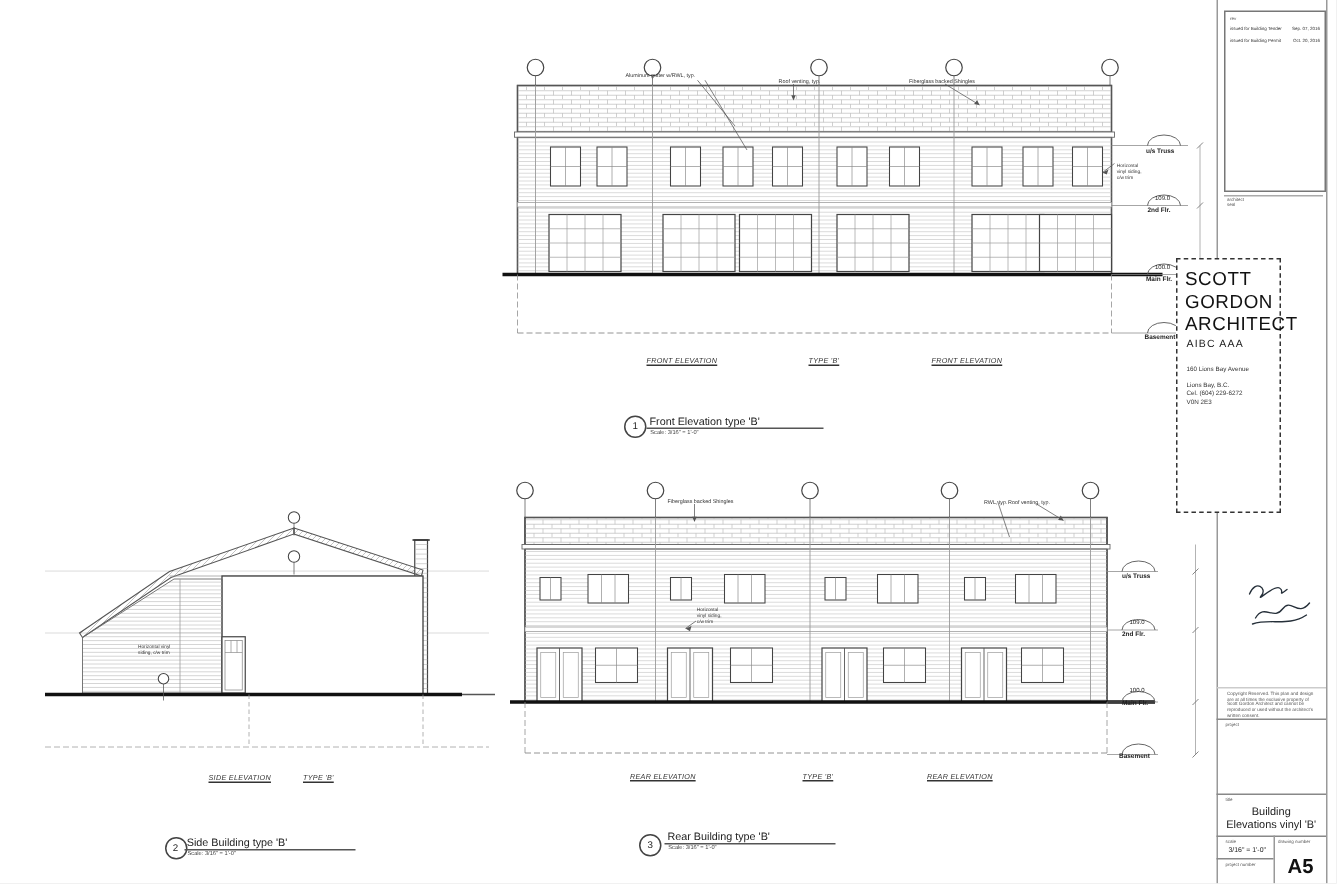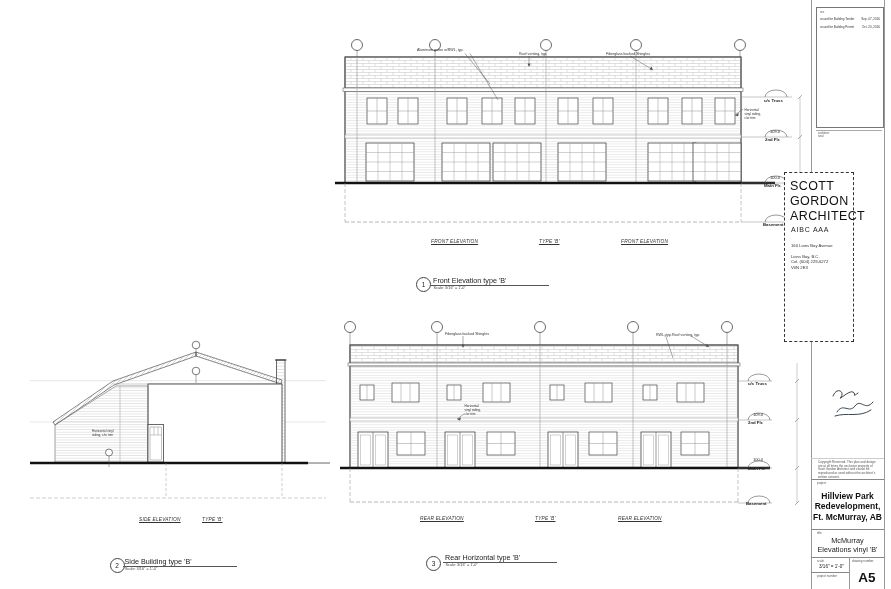--- a/index.html
+++ b/index.html
@@ -259,21 +259,21 @@
   <div class="vl-title" style="left:433px;top:275.5px;">Front Elevation type 'B'</div>
   <div class="vl-rule" style="left:431px;top:284.5px;width:118px;"></div>
   <div class="vl-scale" style="left:433.5px;top:286px;">Scale: 3/16" = 1'-0"</div>
 
   <div class="vl-circle" style="left:109.5px;top:557.5px;">2</div>
   <div class="vl-title" style="left:124.5px;top:556.5px;">Side Building type 'B'</div>
   <div class="vl-rule" style="left:123px;top:565.5px;width:114px;"></div>
   <div class="vl-scale" style="left:125px;top:567px;">Scale: 3/16" = 1'-0"</div>
 
   <div class="vl-circle" style="left:426px;top:555.5px;">3</div>
-  <div class="vl-title" style="left:445px;top:552.5px;">Rear Horizontal type 'B'</div>
+  <div class="vl-title" style="left:445px;top:552.5px;">Rear Building type 'B'</div>
   <div class="vl-rule" style="left:443px;top:561.5px;width:114px;"></div>
   <div class="vl-scale" style="left:445.5px;top:563px;">Scale: 3/16" = 1'-0"</div>
 
   <div class="tb-vline" style="left:811px;top:0;height:589px;"></div>
   <div class="tb-vline" style="left:884px;top:0;height:589px;"></div>
 
   <div class="revbox">
     <div class="tb-tiny" style="left:3px;top:2px;">rev</div>
     <div class="revrow" style="top:9px;">
       <span>issued for Building Tender</span>
@@ -304,30 +304,25 @@
 
   <svg style="left:825px;top:382px;width:55px;height:45px" viewBox="0 0 55 45">
     <path d="M8 14 C12 4 20 10 16 15 C12 20 24 8 28 10 C32 12 26 16 33 11 M12 30 C18 20 24 32 30 24 C36 16 40 30 48 20 M10 34 C22 30 34 36 46 28" fill="none" stroke="#26303a" stroke-width="0.9" stroke-linecap="round"></path>
   </svg>
 
   <div class="tb-line" style="left:811px;top:458px;width:73px;border-top-color:#ccc;"></div>
   <div class="copyr">Copyright Reserved. This plan and design are at all times the exclusive property of Scott Gordon Architect and cannot be reproduced or used without the architect's written consent.</div>
 
   <div class="tb-line" style="left:811px;top:479px;width:73px;"></div>
   <div class="tb-tiny" style="left:817px;top:481px;">project</div>
-  <div class="projname">
-    <div>Hillview Park</div>
-    <div>Redevelopment,</div>
-    <div>Ft. McMurray, AB</div>
-  </div>
 
   <div class="tb-line" style="left:811px;top:529px;width:73px;"></div>
   <div class="tb-tiny" style="left:817px;top:531px;">title</div>
   <div class="sheettitle">
-    <div>McMurray</div>
+    <div>Building</div>
     <div>Elevations vinyl 'B'</div>
   </div>
 
   <div class="tb-line" style="left:811px;top:557px;width:73px;"></div>
   <div class="tb-vline" style="left:849px;top:557px;height:32px;"></div>
   <div class="tb-tiny" style="left:817px;top:559px;">scale</div>
   <div class="scaleval">3/16" = 1'-0"</div>
   <div class="tb-tiny" style="left:852px;top:559px;">drawing number</div>
   <div class="tb-line" style="left:811px;top:572px;width:38px;"></div>
   <div class="tb-tiny" style="left:817px;top:574px;">project number</div>

